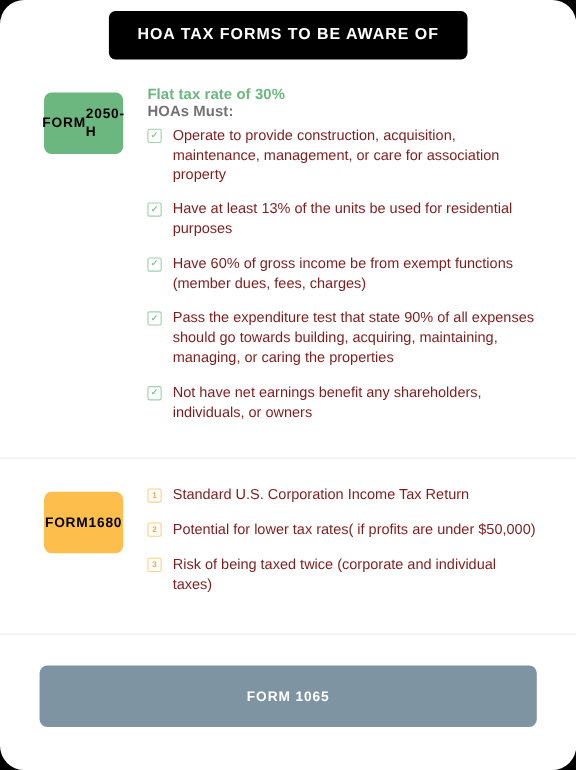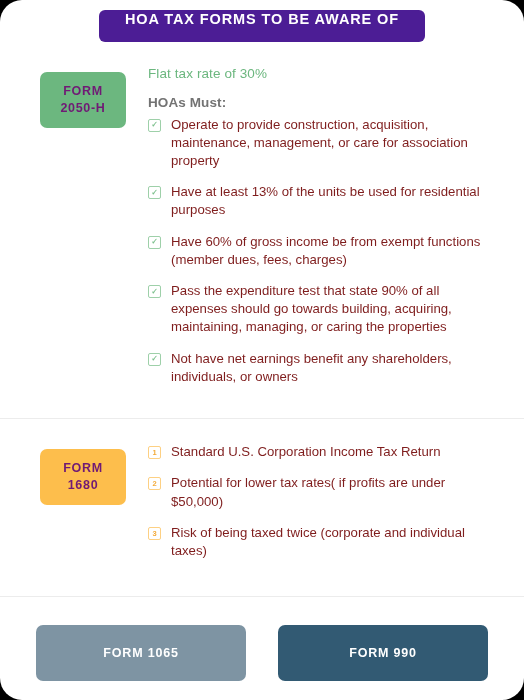--- a/index.html
+++ b/index.html
@@ -20,24 +20,24 @@
     overflow: hidden;
   }
 
   
   .header-row {
     display: flex;
     justify-content: center;
     padding-top: 10px;
   }
   .header-pill {
-    background: #4c1d95;
+    background: #000000;
     color: #ffffff;
     border-radius: 6px;
-    padding: 2px 26px 15px 26px;
+    padding: 14px 26px 15px 26px;
     font-size: 14.5px;
     font-weight: bold;
     letter-spacing: 0.9px;
     text-align: center;
     line-height: 1;
     white-space: nowrap;
   }
 
   
   .section {
@@ -45,47 +45,47 @@
     padding: 24px 34px 10px 40px;
   }
   .section-divider {
     height: 1px;
     background: #ececec;
     width: 100%;
   }
 
   .badge {
     flex: 0 0 auto;
-    width: 86px;
+    width: 72px;
     height: 56px;
     border-radius: 7px;
-    color: #701a75;
+    color: #000000;
     font-size: 12.5px;
     font-weight: bold;
     letter-spacing: 0.7px;
     display: flex;
-    flex-direction: column;
+    flex-direction: row;
     align-items: center;
     justify-content: center;
     line-height: 1.35;
     margin-top: 6px;
   }
   .badge.green  { background: #6cb77f; }
   .badge.orange { background: #fdbe4c; }
 
   .section-body {
     flex: 1 1 auto;
     padding-left: 22px;
   }
 
   .lead-line {
     color: #6cb77f;
     font-size: 13.5px;
-    font-weight: normal;
-    margin-bottom: 14px;
+    font-weight: bold;
+    margin-bottom: 0;
     letter-spacing: 0.1px;
   }
   .sub-head {
     color: #737373;
     font-size: 13.5px;
     font-weight: bold;
     margin-bottom: 6px;
     letter-spacing: 0.1px;
   }
 
@@ -228,19 +228,15 @@
 
   <div style="padding-top:26px;">
     <div class="section-divider"></div>
   </div>
 
   <div class="bottom-section">
     <div class="bottom-col">
       <div class="bottom-card" style="background:#7e94a3;">FORM 1065</div>
 
     </div>
-    <div class="bottom-col">
-      <div class="bottom-card" style="background:#325a73;">FORM 990</div>
-
-    </div>
   </div>
 
 </div>
 
 </body></html>

